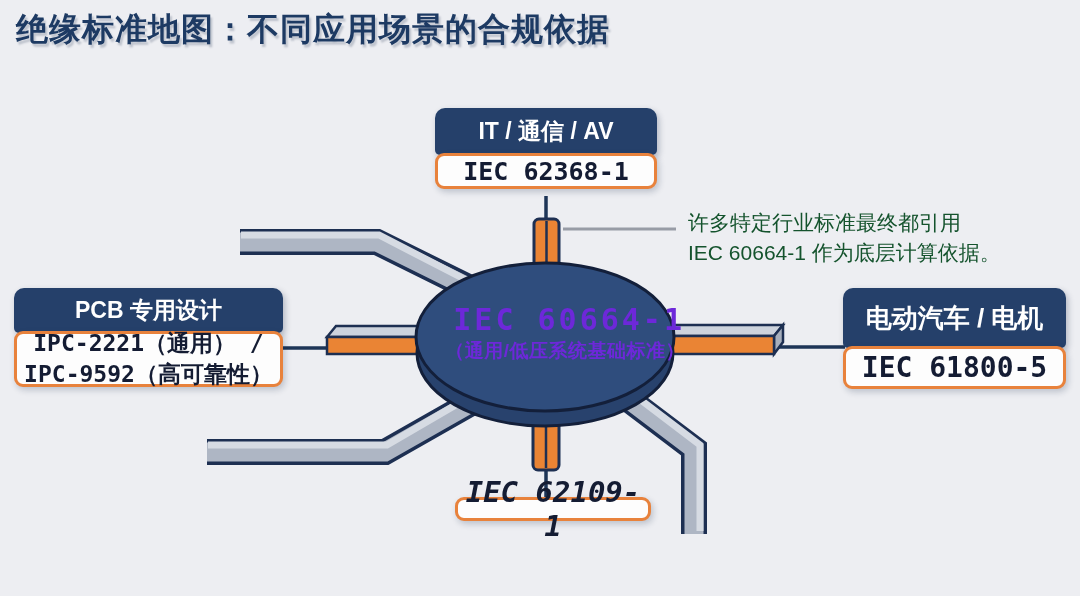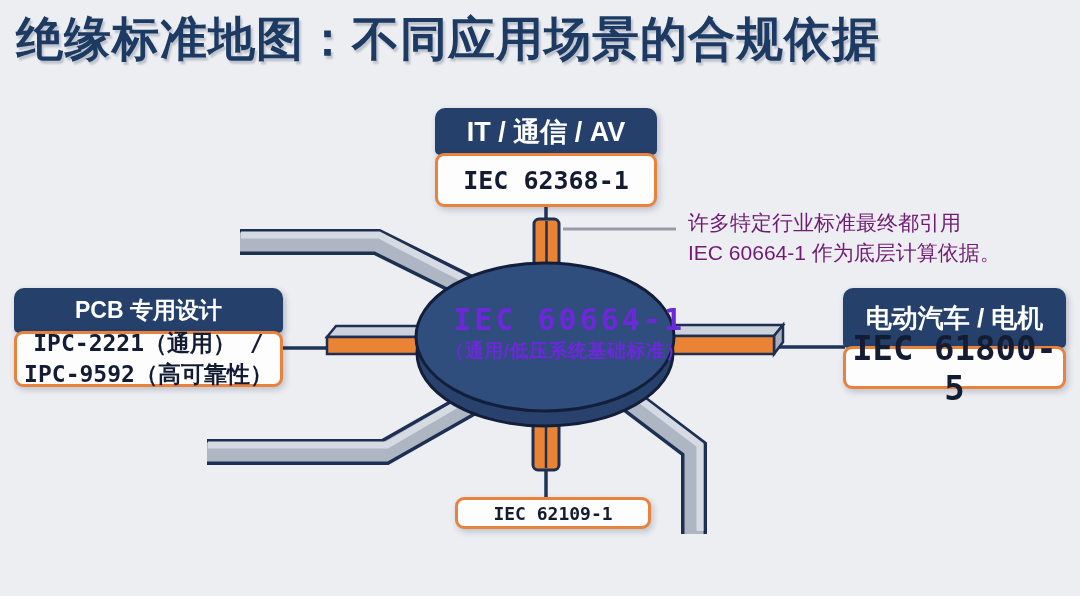--- a/index.html
+++ b/index.html
@@ -7,21 +7,21 @@
   body {
     position: relative;
     background: #edeef2;
     font-family: "Liberation Sans", sans-serif;
     overflow: hidden;
   }
   #diagram-svg { position:absolute; left:0; top:0; z-index:1; }
 
   .page-title {
     position:absolute; left:16px; top:8px; z-index:5;
-    font-size:47px; font-weight:900; color:#1d3a63;
+    font-size:32px; font-weight:900; color:#1d3a63;
     letter-spacing:1px;
     text-shadow: 2px 3px 2px rgba(25,40,75,0.22);
   }
 
   .node { position:absolute; z-index:4; }
   .node-header {
     background:#25406a; color:#ffffff;
     font-weight:bold; text-align:center;
     border-radius:10px 10px 5px 5px;
     box-shadow: 2px 3px 6px rgba(20,35,70,0.28);
@@ -32,48 +32,48 @@
     border:3.5px solid #e8823c; border-radius:9px;
     margin-top:-2px;
     font-family:"DejaVu Sans Mono", monospace; font-weight:bold;
     text-align:center;
     box-shadow: 2px 3px 6px rgba(20,35,70,0.22);
     display:flex; flex-direction:column; align-items:center; justify-content:center;
   }
 
   
   .node-top    { left:435px; top:108px; width:222px; }
-  .node-top    .node-header { height:47px; font-size:27px; }
-  .node-top    .node-body   { height:54px; font-size:25px; }
+  .node-top    .node-header { height:47px; font-size:23px; }
+  .node-top    .node-body   { height:36px; font-size:25px; }
 
   .node-left   { left:14px;  top:288px; width:269px; }
   .node-left   .node-header { height:45px; font-size:23px; }
   .node-left   .node-body   { height:56px; font-size:23px; line-height:31px; }
 
   .node-right  { left:843px; top:288px; width:223px; }
   .node-right  .node-header { height:60px; font-size:26px; }
-  .node-right  .node-body   { height:43px; font-size:34px; }
+  .node-right  .node-body   { height:43px; font-size:28px; }
 
   .node-bottom { left:455px; top:499px; width:196px; }
   .node-bottom .node-header { height:43px; font-size:26px; }
-  .node-bottom .node-body   { height:32px; font-size:18px; }
+  .node-bottom .node-body   { height:24px; font-size:29px;font-style:italic; }
 
   .hub-label {
     position:absolute; left:405px; top:302px; width:280px; z-index:3;
     text-align:right; color:#6d28d9;
   }
   .hub-standard {
     font-family:"DejaVu Sans Mono", monospace;
     font-size:30px; font-weight:bold; letter-spacing:3px;
   }
   .hub-subtitle { font-size:19px; font-weight:bold; margin-top:1px; letter-spacing:0.5px; }
 
   .annotation {
     position:absolute; left:688px; top:208px; width:360px; z-index:4;
-    color:#701a75; font-size:21px; line-height:30px;
+    color:#14532d; font-size:21px; line-height:30px;
   }
 </style>
 </head>
 <body>
 
 <svg id="diagram-svg" width="1080" height="596" viewBox="0 0 1080 596">
 
   <g>
     <polyline points="240,242 377,242 474,290" fill="none" stroke="#1d2f52" stroke-width="26"></polyline>
     <polyline points="240,242 377,242 474,290" fill="none" stroke="#aeb6c4" stroke-width="19"></polyline>

